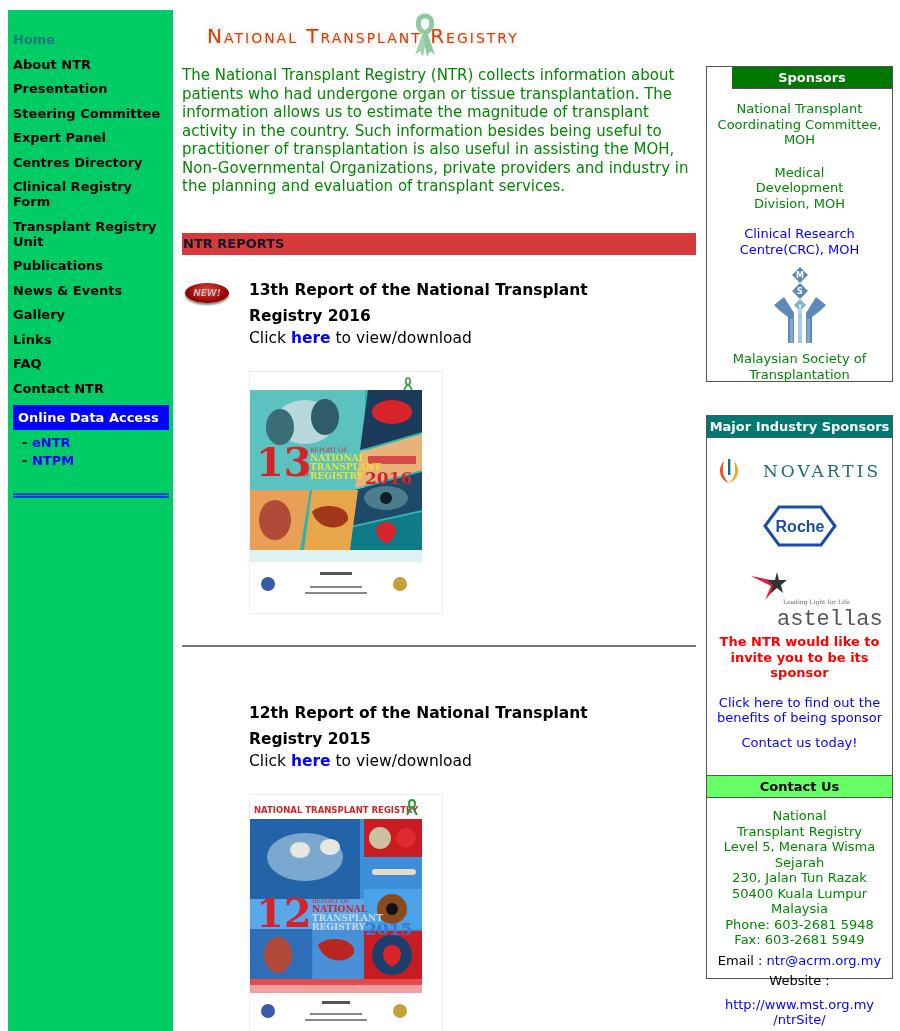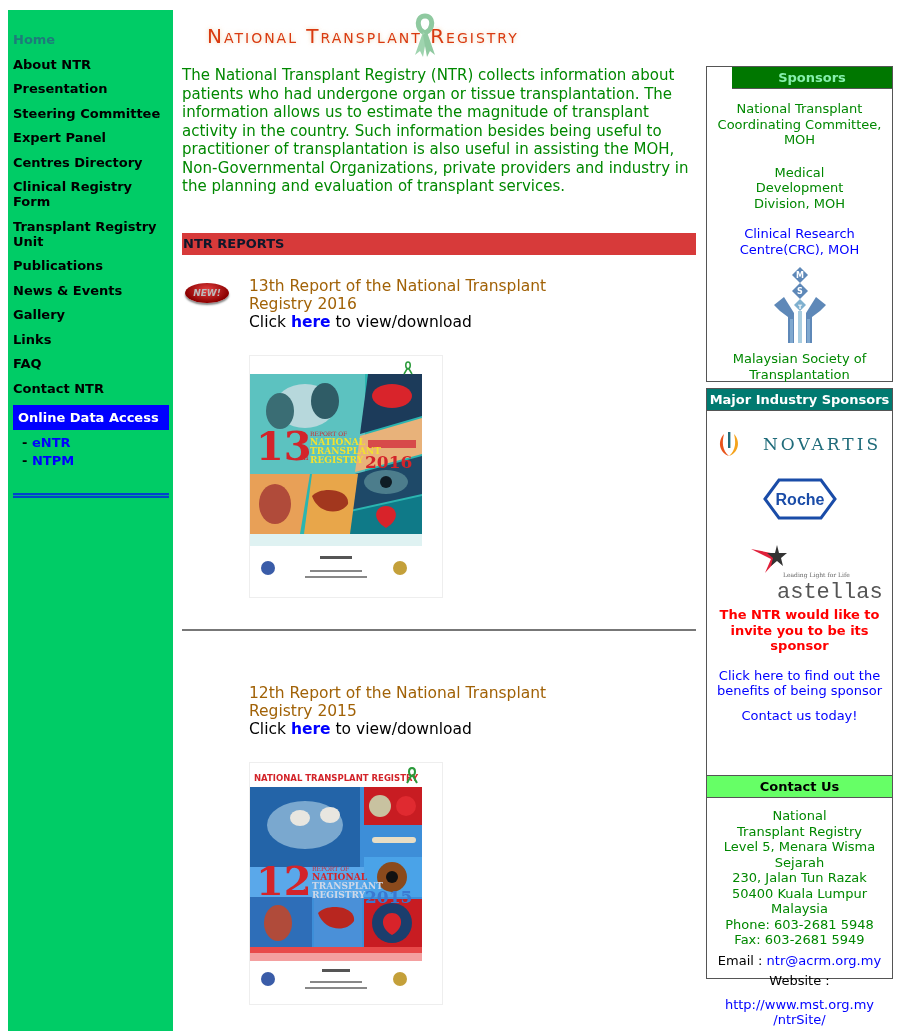--- a/index.html
+++ b/index.html
@@ -20,21 +20,21 @@
   .sidebar-rule { margin-top: 25px; width: 156px; height: 5px; border-top: 2px solid #0044cc; border-bottom: 2px solid #0044cc; background: #00aa88; }
 
   
   .main { position: absolute; left: 182px; top: 10px; width: 514px; }
   .logo { position: relative; height: 48px; }
   .logo-text { position: absolute; left: 25px; top: 14px; font-family: "DejaVu Sans", sans-serif; font-size: 20px; color: #d93a10; letter-spacing: 2px; font-variant: small-caps; text-shadow: 0 0 4px rgba(230,180,120,0.6); }
   .logo-ribbon { position: absolute; left: 228px; top: 3px; }
   .intro { color: #008800; font-size: 15px; line-height: 18.5px; margin-top: 8px; }
   .reports-bar { margin-top: 37px; background: #d73a3a; color: #0f172a; font-weight: bold; font-size: 13px; height: 22px; line-height: 22px; padding-left: 1px; }
   .report { position: relative; margin-top: 22px; padding-left: 67px; }
-  .report-title { font-weight: normal; font-size: 15.5px; line-height: 18px; color: #a16207; }
+  .report-title { font-weight: bold; font-size: 15.5px; line-height: 26px; color: #000000; }
   .report-click { font-size: 15.5px; line-height: 19px; color: #000; }
   .report-click .here { color: #0000ff; font-weight: bold; cursor: pointer; }
   .new-badge { position: absolute; left: 3px; top: 6px; width: 44px; height: 20px; border-radius: 50%; background: radial-gradient(ellipse at 50% 35%, #e34040, #8b0000 70%); color: #bbb; font-size: 9px; font-weight: bold; text-align: center; line-height: 20px; font-style: italic; box-shadow: 0 2px 2px #888; }
   .cover { margin-top: 23px; width: 194px; height: 243px; position: relative; overflow: hidden; border: 1px solid #eee; background: #fff; cursor: pointer; }
   .divider { margin-top: 31px; height: 2px; background: #777; }
 
   
   .rbox { position: absolute; left: 706px; width: 187px; border: 1px solid #555; background: #fff; text-align: center; }
   .rbox-head { font-weight: bold; font-size: 13px; height: 22px; line-height: 22px; border-bottom: 1px solid #555; }
   .sponsor-txt { font-size: 13px; line-height: 15.5px; margin-top: 10px; }
@@ -182,41 +182,41 @@
         <rect x="60" y="218" width="52" height="2" fill="#888"></rect>
         <rect x="55" y="224" width="62" height="2" fill="#888"></rect>
         <circle cx="18" cy="216" r="7" fill="#3a5ca8"></circle>
         <circle cx="150" cy="216" r="7" fill="#c4a03a"></circle>
       </svg>
     </div>
   </div>
 </div>
 
 <div class="rbox" style="top:66px;height:316px;">
-  <div class="rbox-head" style="background:#007700;color:#86efac;margin-left:25px;">Sponsors</div>
+  <div class="rbox-head" style="background:#007700;color:#ffffff;margin-left:25px;">Sponsors</div>
   <div class="sponsor-txt green" style="margin-top:12px;padding:0 6px;">National Transplant Coordinating Committee, MOH</div>
   <div class="sponsor-txt green" style="margin-top:17px;padding:0 25px;">Medical Development Division, MOH</div>
   <div class="sponsor-txt blue" style="margin-top:15px;padding:0 30px;">Clinical Research Centre(CRC), MOH</div>
   <svg width="60" height="84" viewBox="0 0 60 84" style="display:block;margin:8px auto 0;">
     <polygon points="30,2 38,10 30,18 22,10" fill="#5e88b8"></polygon>
     <polygon points="30,18 38,26 30,34 22,26" fill="#5e88b8"></polygon>
     <polygon points="30,34 36,40 30,46 24,40" fill="#7fb0cf"></polygon>
     <text x="30" y="13" text-anchor="middle" font-size="8" font-weight="bold" fill="#fff" font-family="DejaVu Sans, sans-serif">M</text>
     <text x="30" y="29" text-anchor="middle" font-size="8" font-weight="bold" fill="#fff" font-family="DejaVu Sans, sans-serif">S</text>
     <text x="30" y="44" text-anchor="middle" font-size="6" font-weight="bold" fill="#fff" font-family="DejaVu Sans, sans-serif">T</text>
     <path d="M4 40 L 14 32 L 24 48 L 24 78 L 18 78 L 18 52 L 10 46 Z" fill="#5e88b8"></path>
     <path d="M56 40 L 46 32 L 36 48 L 36 78 L 42 78 L 42 52 L 50 46 Z" fill="#5e88b8"></path>
     <rect x="20" y="54" width="3" height="24" fill="#7fa8cf"></rect>
     <rect x="37" y="54" width="3" height="24" fill="#7fa8cf"></rect>
     <rect x="28" y="46" width="4" height="32" fill="#a9cde0"></rect>
   </svg>
   <div class="sponsor-txt green" style="margin-top:2px;padding:0 22px;">Malaysian Society of Transplantation</div>
 </div>
 
-<div class="rbox" style="top:388px;height:448px;">
+<div class="rbox" style="top:415px;height:448px;">
   <div class="rbox-head" style="background:#007a70;color:#fff;">Major Industry Sponsors</div>
 
   <div style="margin-top:18px;height:30px;display:flex;align-items:center;justify-content:center;gap:6px;">
     <svg width="22" height="28" viewBox="0 0 22 28">
       <path d="M6 4 C 0 10 0 22 11 26 C 4 20 4 12 6 4 Z" fill="#e8541c"></path>
       <path d="M16 4 C 22 10 22 22 11 26 C 18 20 18 12 16 4 Z" fill="#f5a31c"></path>
       <rect x="10" y="2" width="2.4" height="16" fill="#1f6b7a"></rect>
     </svg>
     <span style="font-family:'DejaVu Serif',serif;font-size:17px;letter-spacing:3px;color:#1f6b7a;margin-left:17px;">NOVARTIS</span>
   </div>

